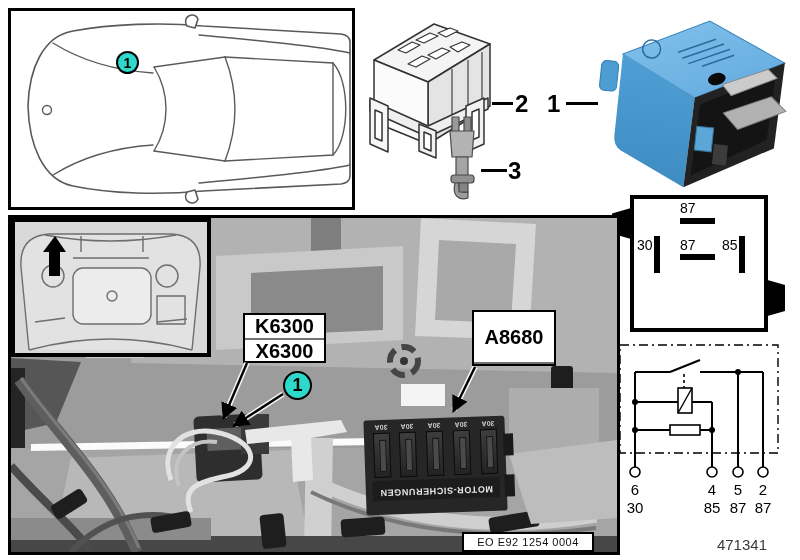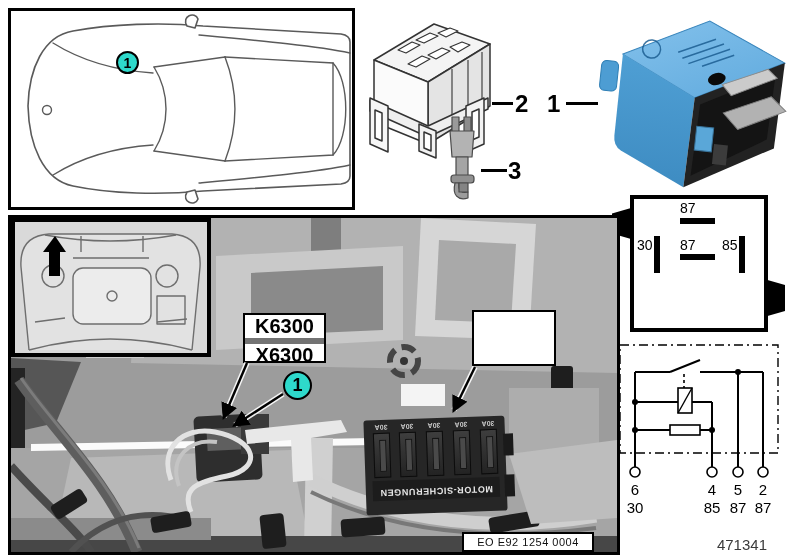--- a/index.html
+++ b/index.html
@@ -32,21 +32,21 @@
 
   
   .photo-panel { position:absolute; left:8px; top:215px; width:612px; height:340px;
                  border:3px solid #000; background:#9c9c9c; overflow:hidden; }
   .inset { position:absolute; left:0; top:0; width:200px; height:139px;
            border:4px solid #000; background:#d9d9d9; z-index:3; }
   .tag-box { position:absolute; background:#fff; border:2px solid #000; z-index:4;
              display:flex; flex-direction:column; }
   .tag-box div { flex:1; display:flex; align-items:center; justify-content:center;
                  font-weight:bold; font-size:20px; color:#000; }
-  .tag-box div:first-child { border-bottom:6px solid #737373; }
+  .tag-box div:first-child { border-bottom:2px solid #737373; }
   .eo-label { position:absolute; left:451px; top:314px; width:132px; height:20px;
               background:#fff; border:2px solid #000; z-index:4;
               display:flex; align-items:center; justify-content:center;
               font-size:11px; color:#111; letter-spacing:.5px; }
 
   
   .fusebox { position:absolute; left:354px; top:200px; width:141px; height:95px;
              background:#262626; border-radius:3px; transform:rotate(-2deg); z-index:1;
              padding:3px 7px 0 7px; }
   .fusebox::after { content:""; position:absolute; right:-8px; top:18px; width:10px; height:22px; background:#1a1a1a; }
@@ -295,20 +295,21 @@
         </g>
         <polygon points="40,14 51,30 45,30 45,54 34,54 34,30 28,30" fill="#000"></polygon>
       </svg>
     </div>
 
     <div class="tag-box" style="left:232px; top:95px; width:83px; height:50px;">
       <div>K6300</div>
       <div>X6300</div>
     </div>
     <div class="tag-box" style="left:461px; top:92px; width:84px; height:56px;">
+      <div>A8680</div>
     </div>
 
     <div class="fusebox">
       <div class="fuse-row" id="fuse-row">
           <div class="fuse-col">
             <span class="fuse-rating">30A</span>
             <div class="fuse-slot">
               <i></i>
             </div>
           </div>

